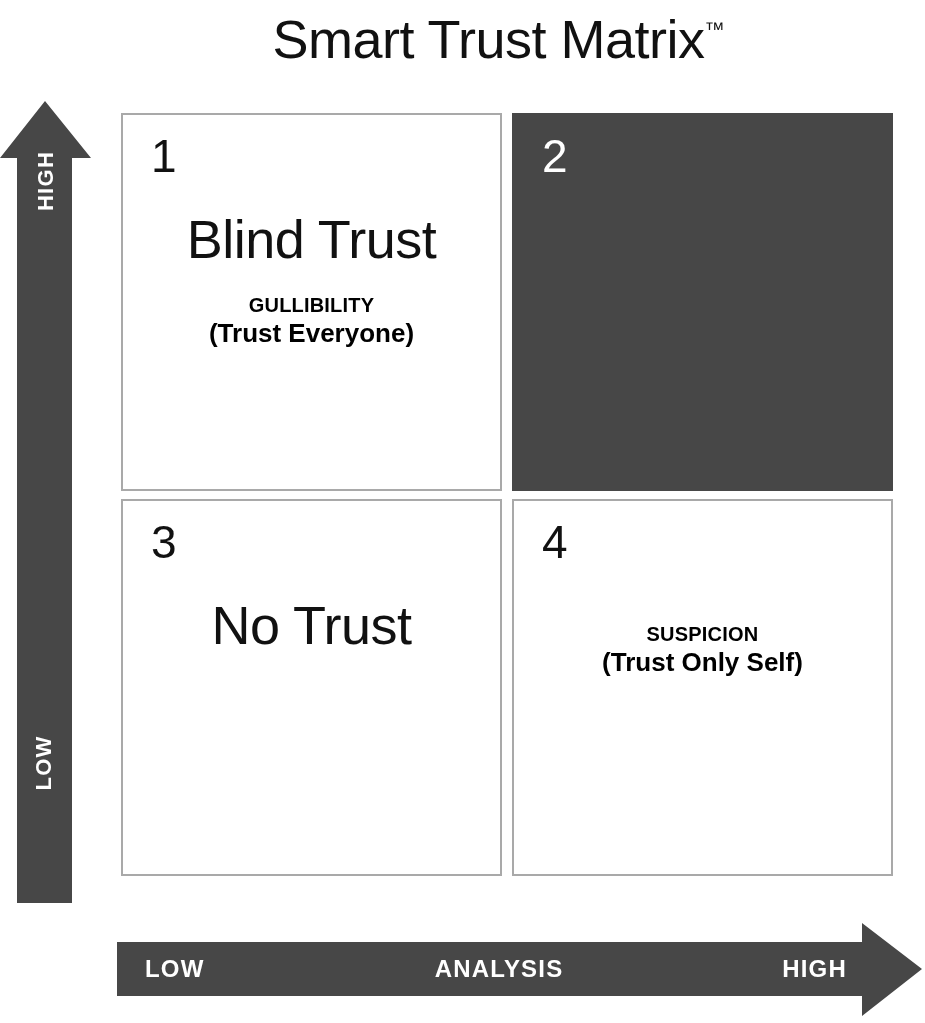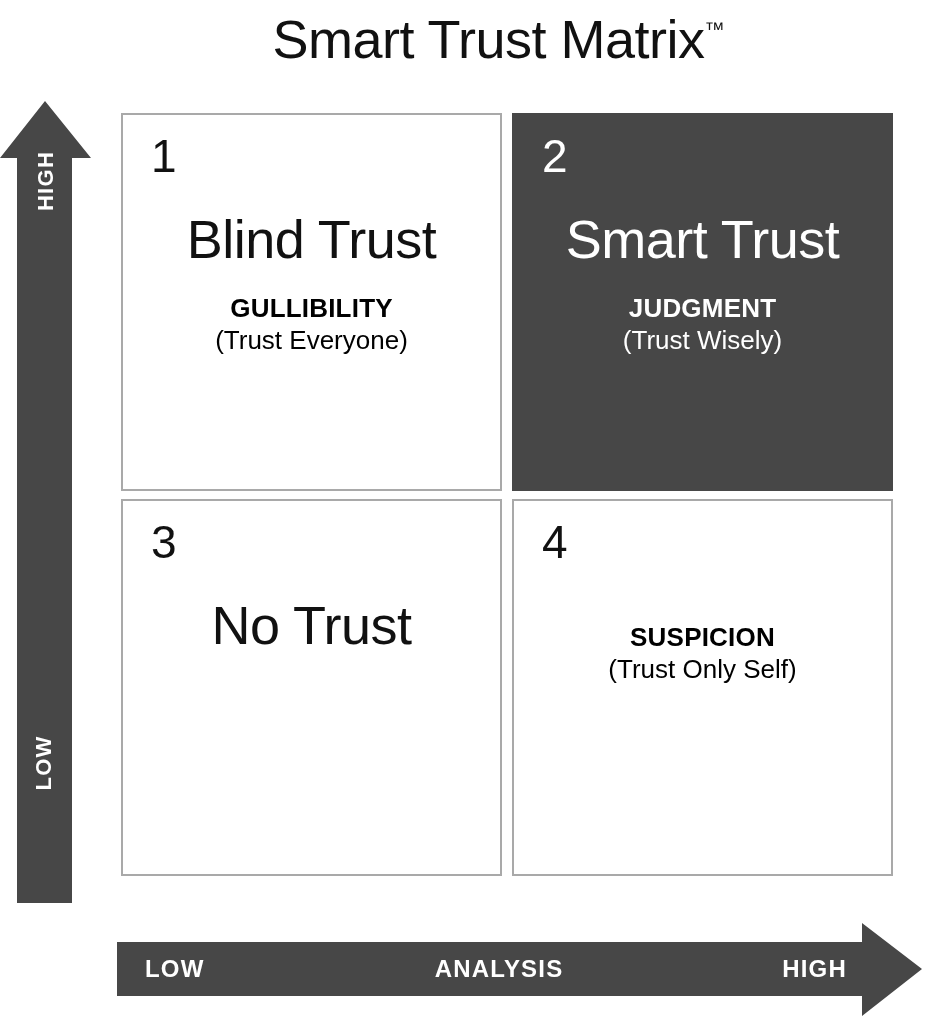--- a/index.html
+++ b/index.html
@@ -164,33 +164,33 @@
     font-weight: 400;
     line-height: 1.05;
     color: #111111;
     letter-spacing: -0.5px;
     white-space: nowrap;
   }
   .quad.q2 .heading { color: #ffffff; }
 
   .quad .keyword {
     margin-top: 26px;
-    font-size: 26px;
+    font-size: 20px;
     font-weight: bold;
     line-height: 1.15;
     color: #000000;
     letter-spacing: 0.2px;
     white-space: nowrap;
   }
   .quad.q2 .keyword { color: #ffffff; }
 
   .quad .paren {
     margin-top: 2px;
     font-size: 26px;
-    font-weight: 400;
+    font-weight: 700;
     line-height: 1.15;
     color: #000000;
     white-space: nowrap;
   }
   .quad.q2 .paren { color: #ffffff; }
 </style>
 </head>
 <body>
 
 <div id="page">
@@ -231,25 +231,20 @@
       <div class="num">1</div>
       <div class="body">
         <div class="heading">Blind Trust</div>
         <div class="keyword">GULLIBILITY</div>
         <div class="paren">(Trust Everyone)</div>
       </div>
     </div>
 
     <div class="quad q2">
       <div class="num">2</div>
-      <div class="body">
-        <div class="heading">Smart Trust</div>
-        <div class="keyword">JUDGMENT</div>
-        <div class="paren">(Trust Wisely)</div>
-      </div>
     </div>
 
     <div class="quad q3">
       <div class="num">3</div>
       <div class="body">
         <div class="heading">No Trust</div>
       </div>
     </div>
 
     <div class="quad q4">

